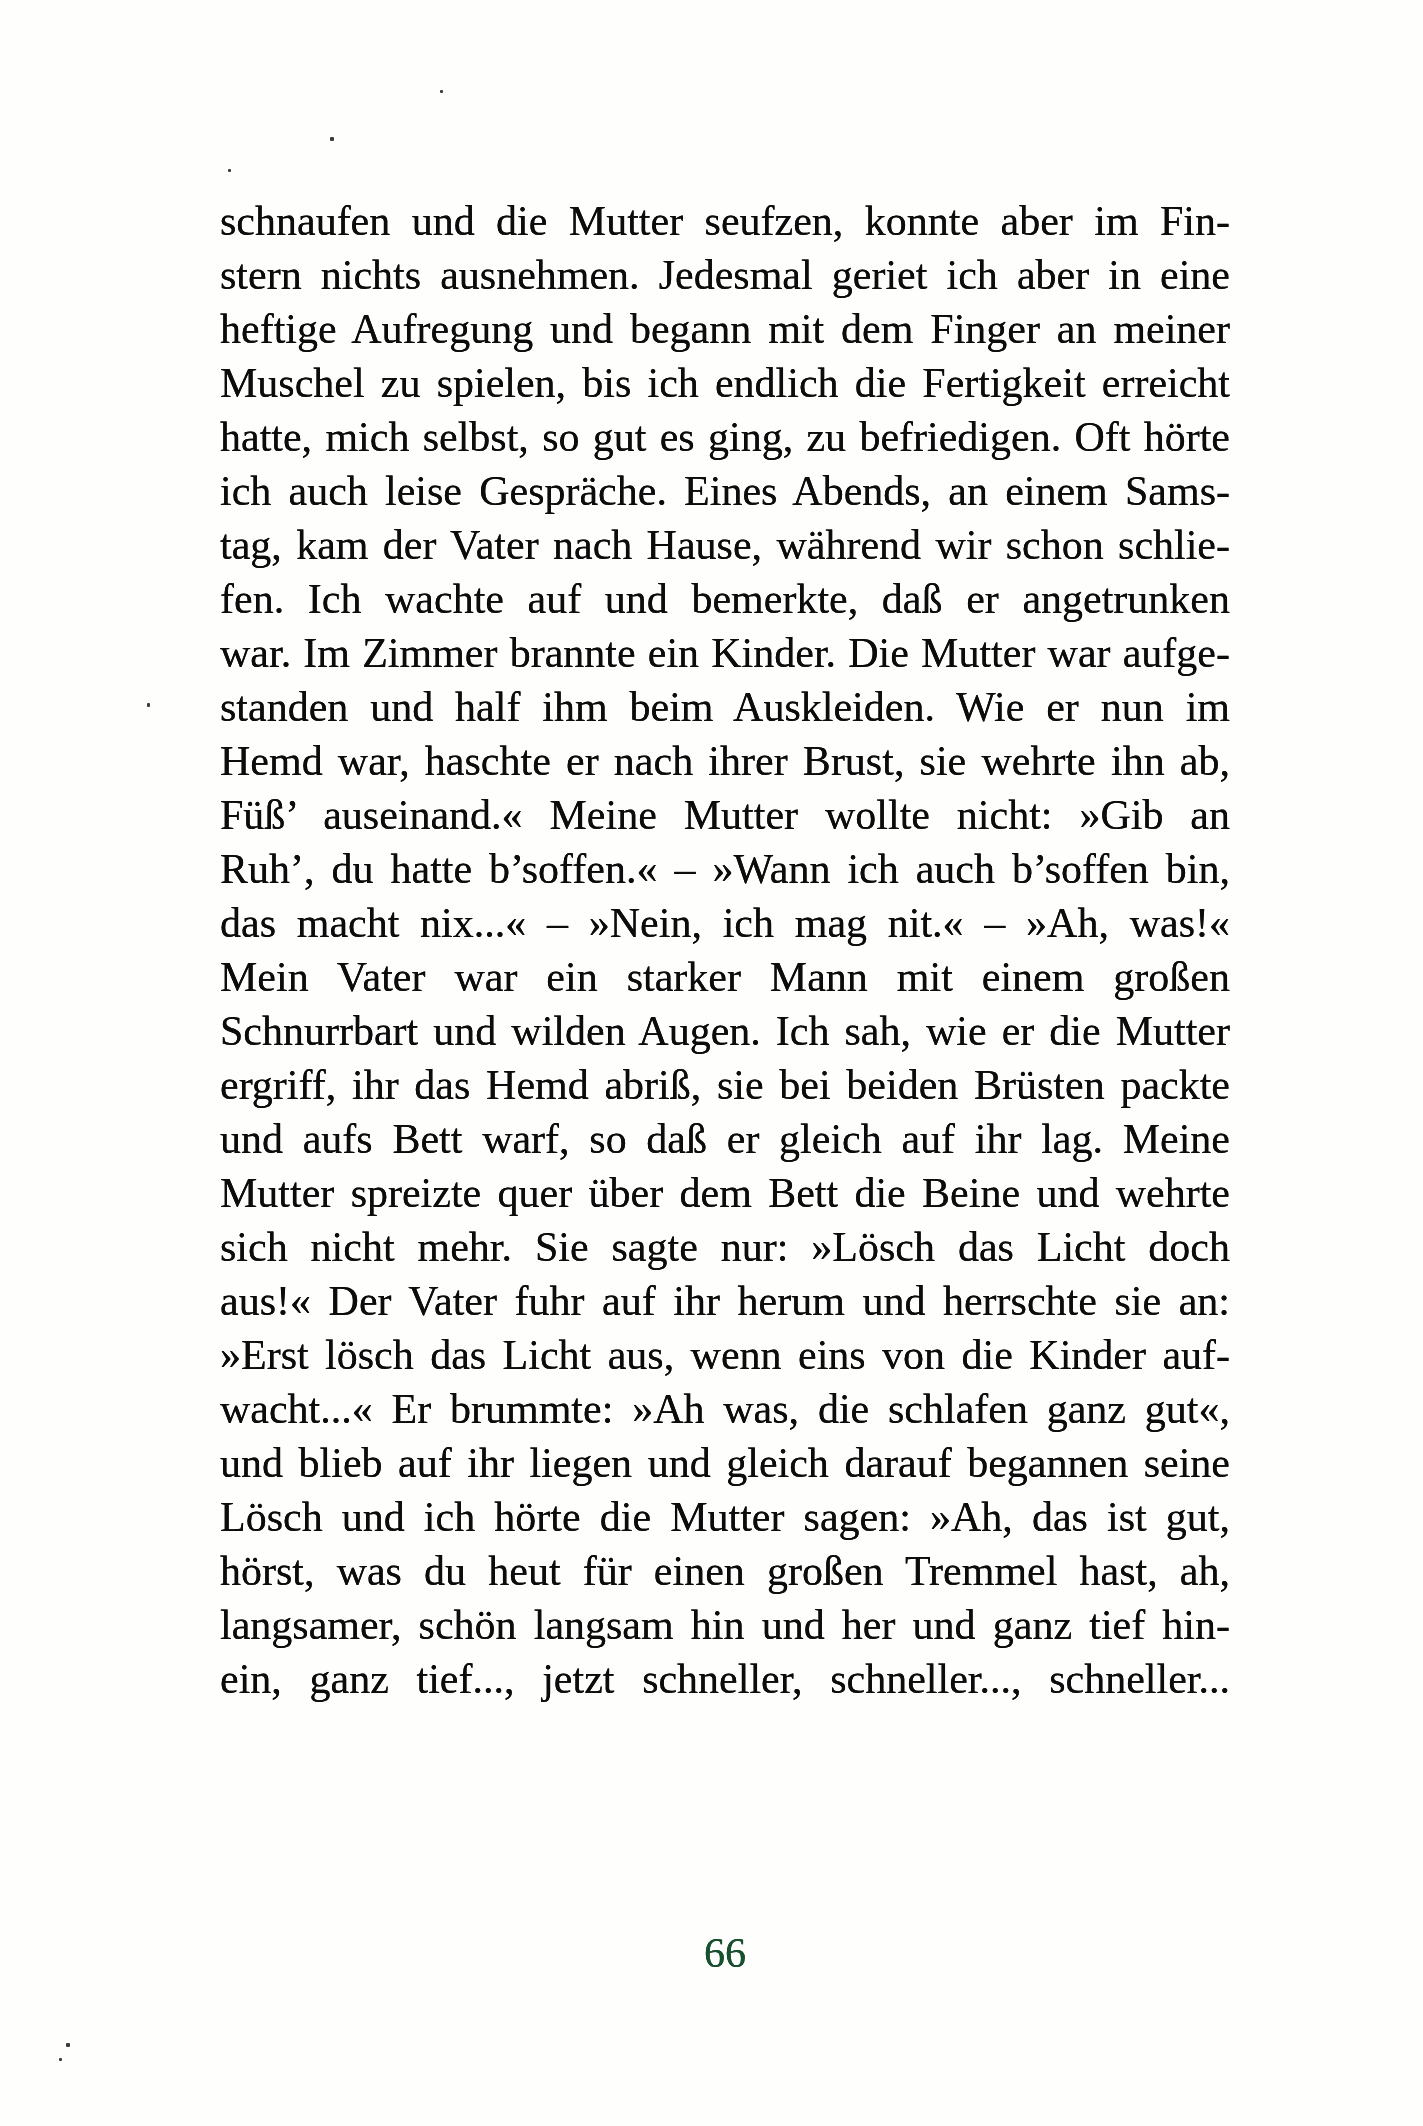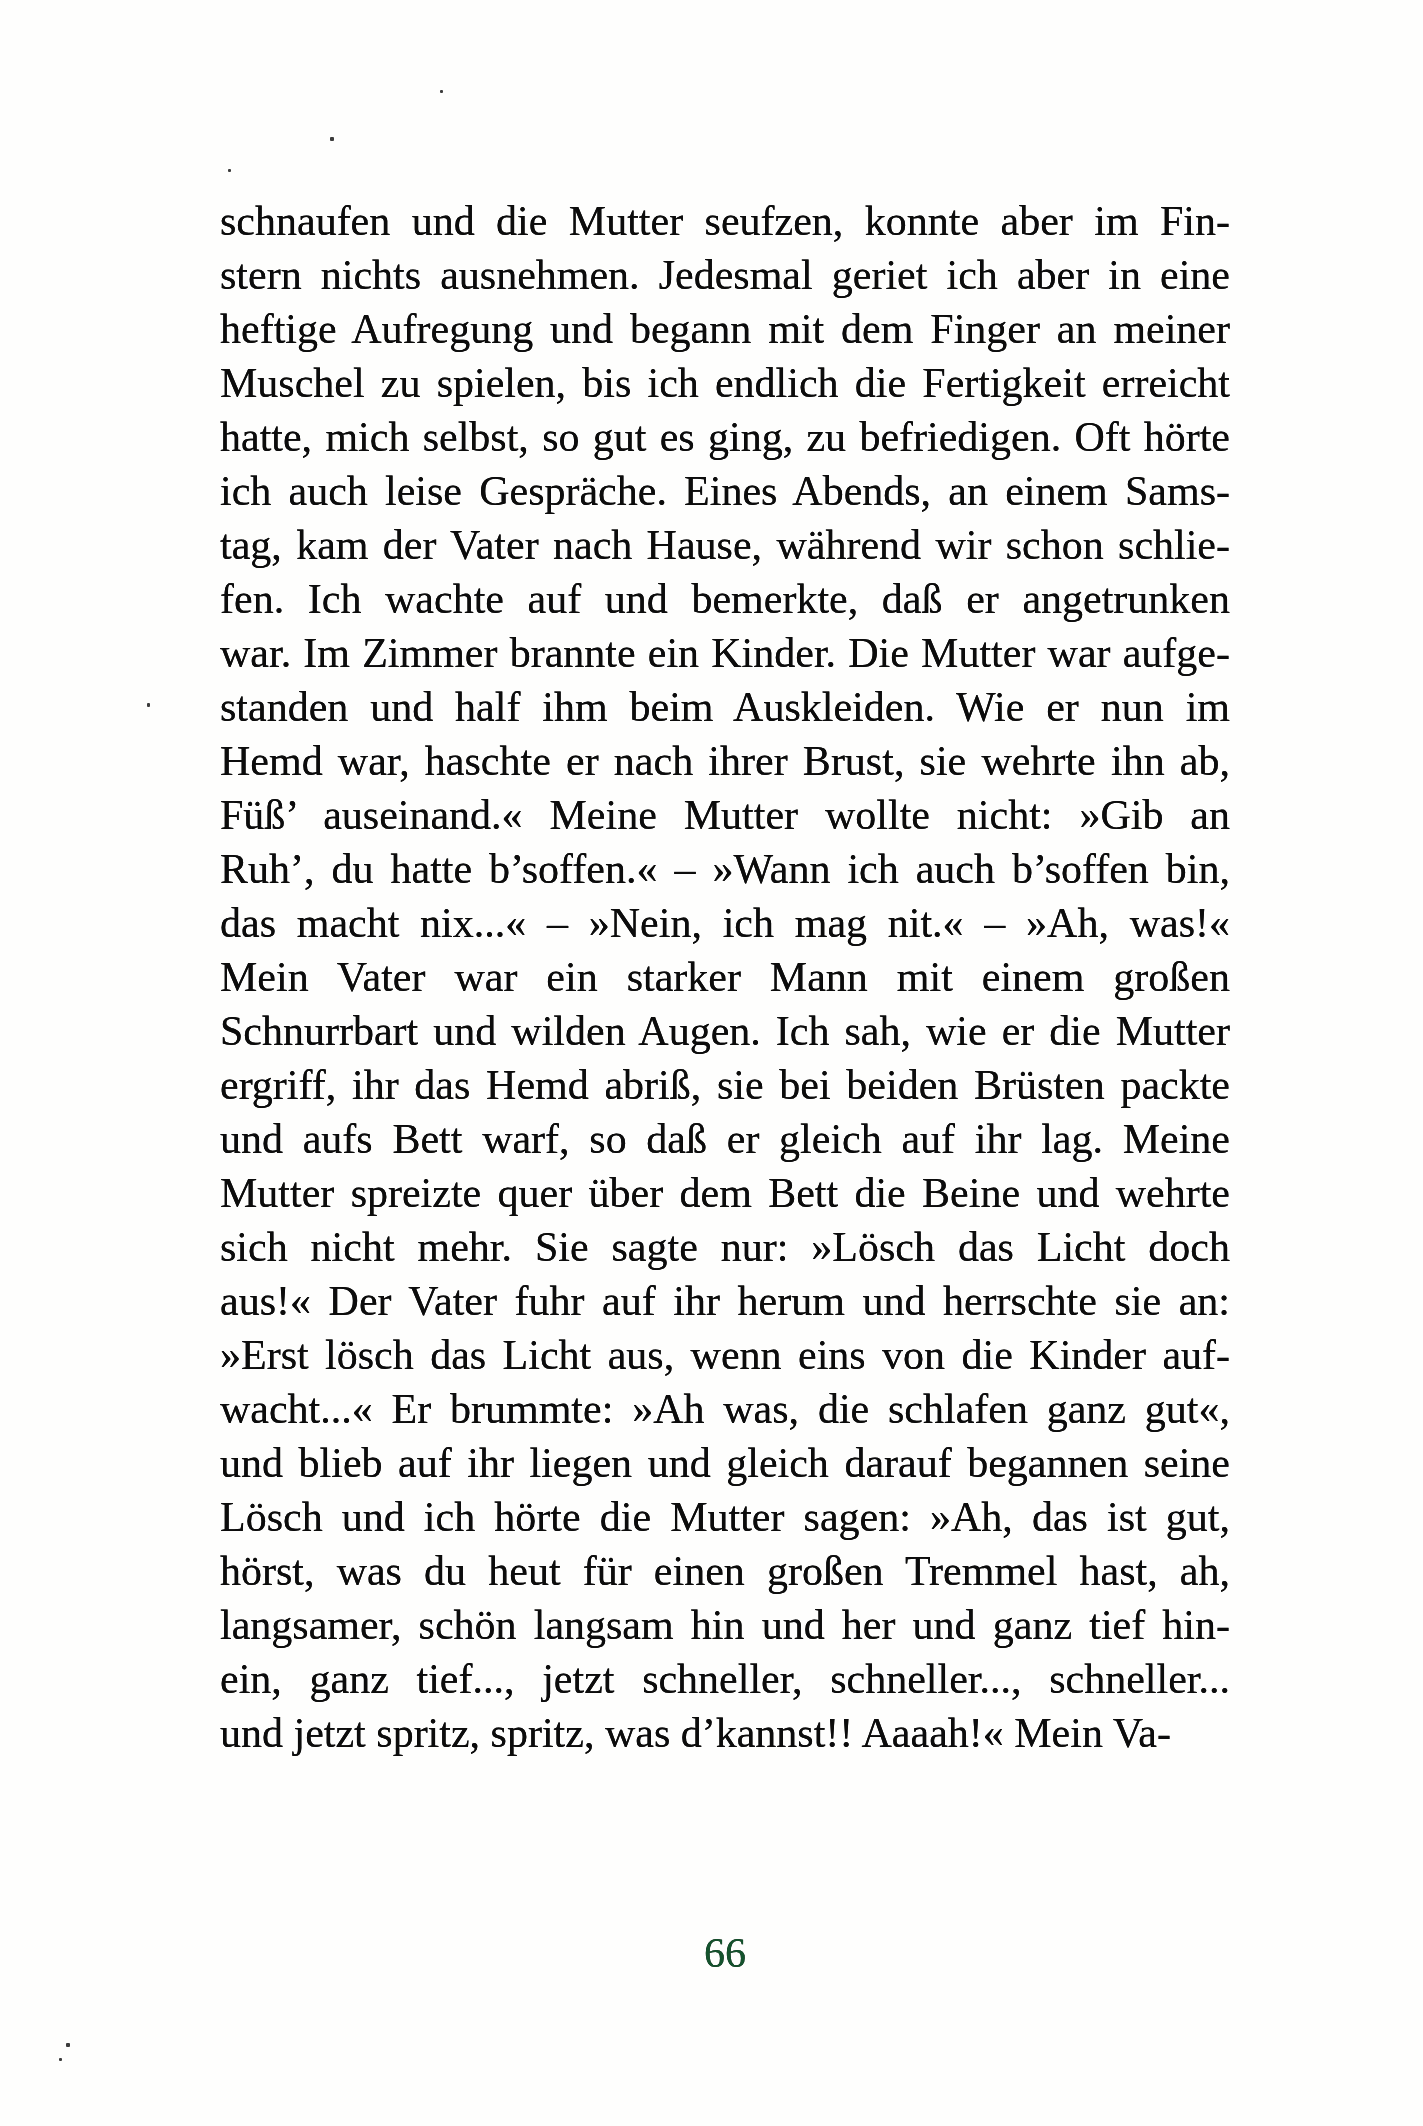--- a/index.html
+++ b/index.html
@@ -92,18 +92,17 @@
     <div class="line">Mutter spreizte quer über dem Bett die Beine und wehrte</div>
     <div class="line">sich nicht mehr. Sie sagte nur: »Lösch das Licht doch</div>
     <div class="line">aus!« Der Vater fuhr auf ihr herum und herrschte sie an:</div>
     <div class="line">»Erst lösch das Licht aus, wenn eins von die Kinder auf-</div>
     <div class="line">wacht...« Er brummte: »Ah was, die schlafen ganz gut«,</div>
     <div class="line">und blieb auf ihr liegen und gleich darauf begannen seine</div>
     <div class="line">Lösch und ich hörte die Mutter sagen: »Ah, das ist gut,</div>
     <div class="line">hörst, was du heut für einen großen Tremmel hast, ah,</div>
     <div class="line">langsamer, schön langsam hin und her und ganz tief hin-</div>
     <div class="line">ein, ganz tief..., jetzt schneller, schneller..., schneller...</div>
-    <div class="line last-line">und jetzt spritz, spritz, was d’kannst!! Aaaah!« Mein Va-</div>
   </div>
 
   <div class="page-number">66</div>
 
 </div>
 
 </body></html>

